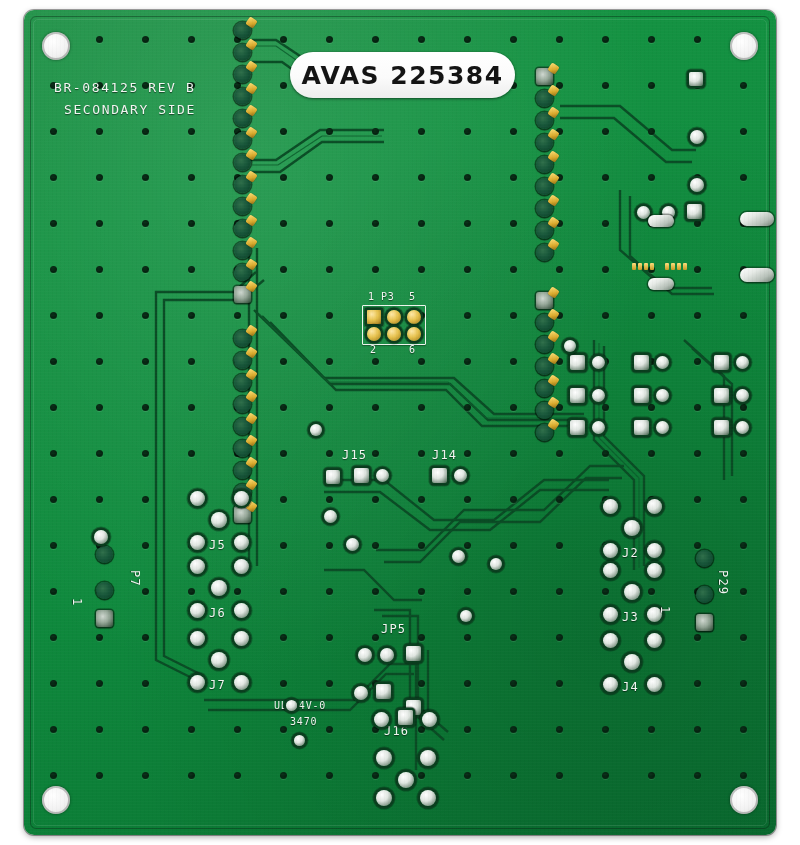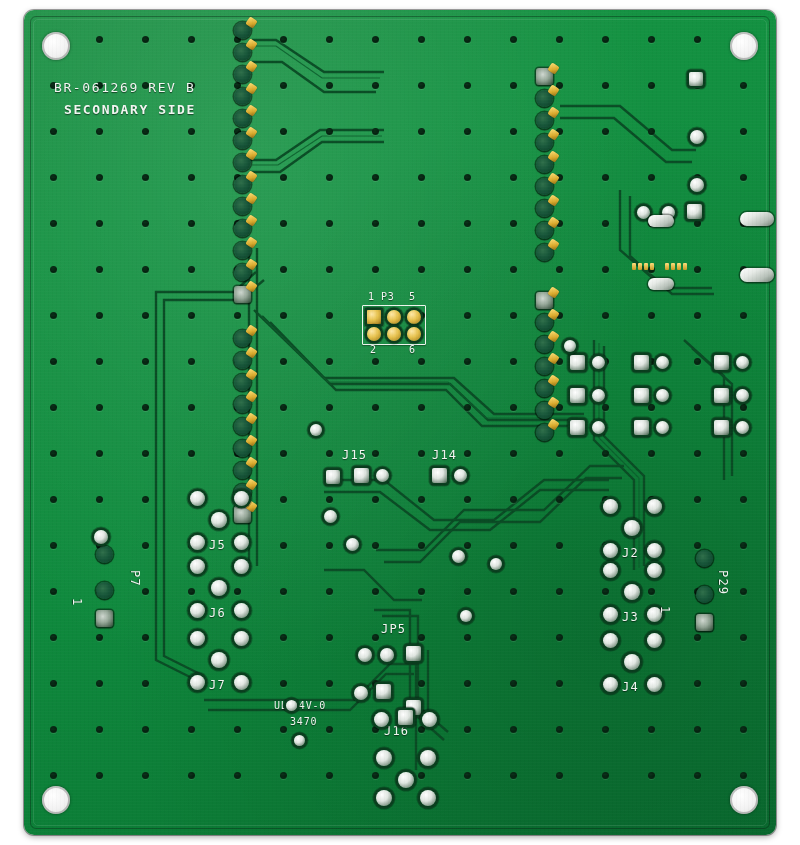--- a/index.html
+++ b/index.html
@@ -432,22 +432,22 @@
         <div class="via" style="left:624px;top:762px;"></div>
         <div class="via" style="left:670px;top:762px;"></div>
         <div class="via" style="left:716px;top:762px;"></div>
       </div>
 
     <div class="mhole" style="left:18px;top:22px;"></div>
     <div class="mhole" style="left:706px;top:22px;"></div>
     <div class="mhole" style="left:18px;top:776px;"></div>
     <div class="mhole" style="left:706px;top:776px;"></div>
 
-    <div class="silk" style="left:30px;top:70px;">BR-061269 REV B</div>
-    <div class="silk" style="left:40px;top:92px;font-weight:bold;">SECONDARY SIDE</div>
+    <div class="silk" style="left:30px;top:70px;">BR-084125 REV B</div>
+    <div class="silk" style="left:40px;top:92px;">SECONDARY SIDE</div>
 
     <div id="pinLayer">
         <div class="pin" style="left:210px;top:12px;">
           <div class="tail"></div>
         </div>
         <div class="pin" style="left:210px;top:34px;">
           <div class="tail"></div>
         </div>
         <div class="pin" style="left:210px;top:56px;">
           <div class="tail"></div>
@@ -705,14 +705,17 @@
         <div class="pad-r" style="left:428px;top:540px;width:13px;height:13px;"></div>
         <div class="pad-r" style="left:262px;top:690px;width:11px;height:11px;"></div>
         <div class="pad-r" style="left:270px;top:725px;width:11px;height:11px;"></div>
         <div class="pad-r" style="left:436px;top:600px;width:12px;height:12px;"></div>
         <div class="pad-r" style="left:466px;top:548px;width:12px;height:12px;"></div>
         <div class="pad-r" style="left:540px;top:330px;width:12px;height:12px;"></div>
       </div>
 
   </div>
 
+  <div id="label">
+    <span>AVAS 225384</span>
+  </div>
 
 </div>
 
 </body></html>

